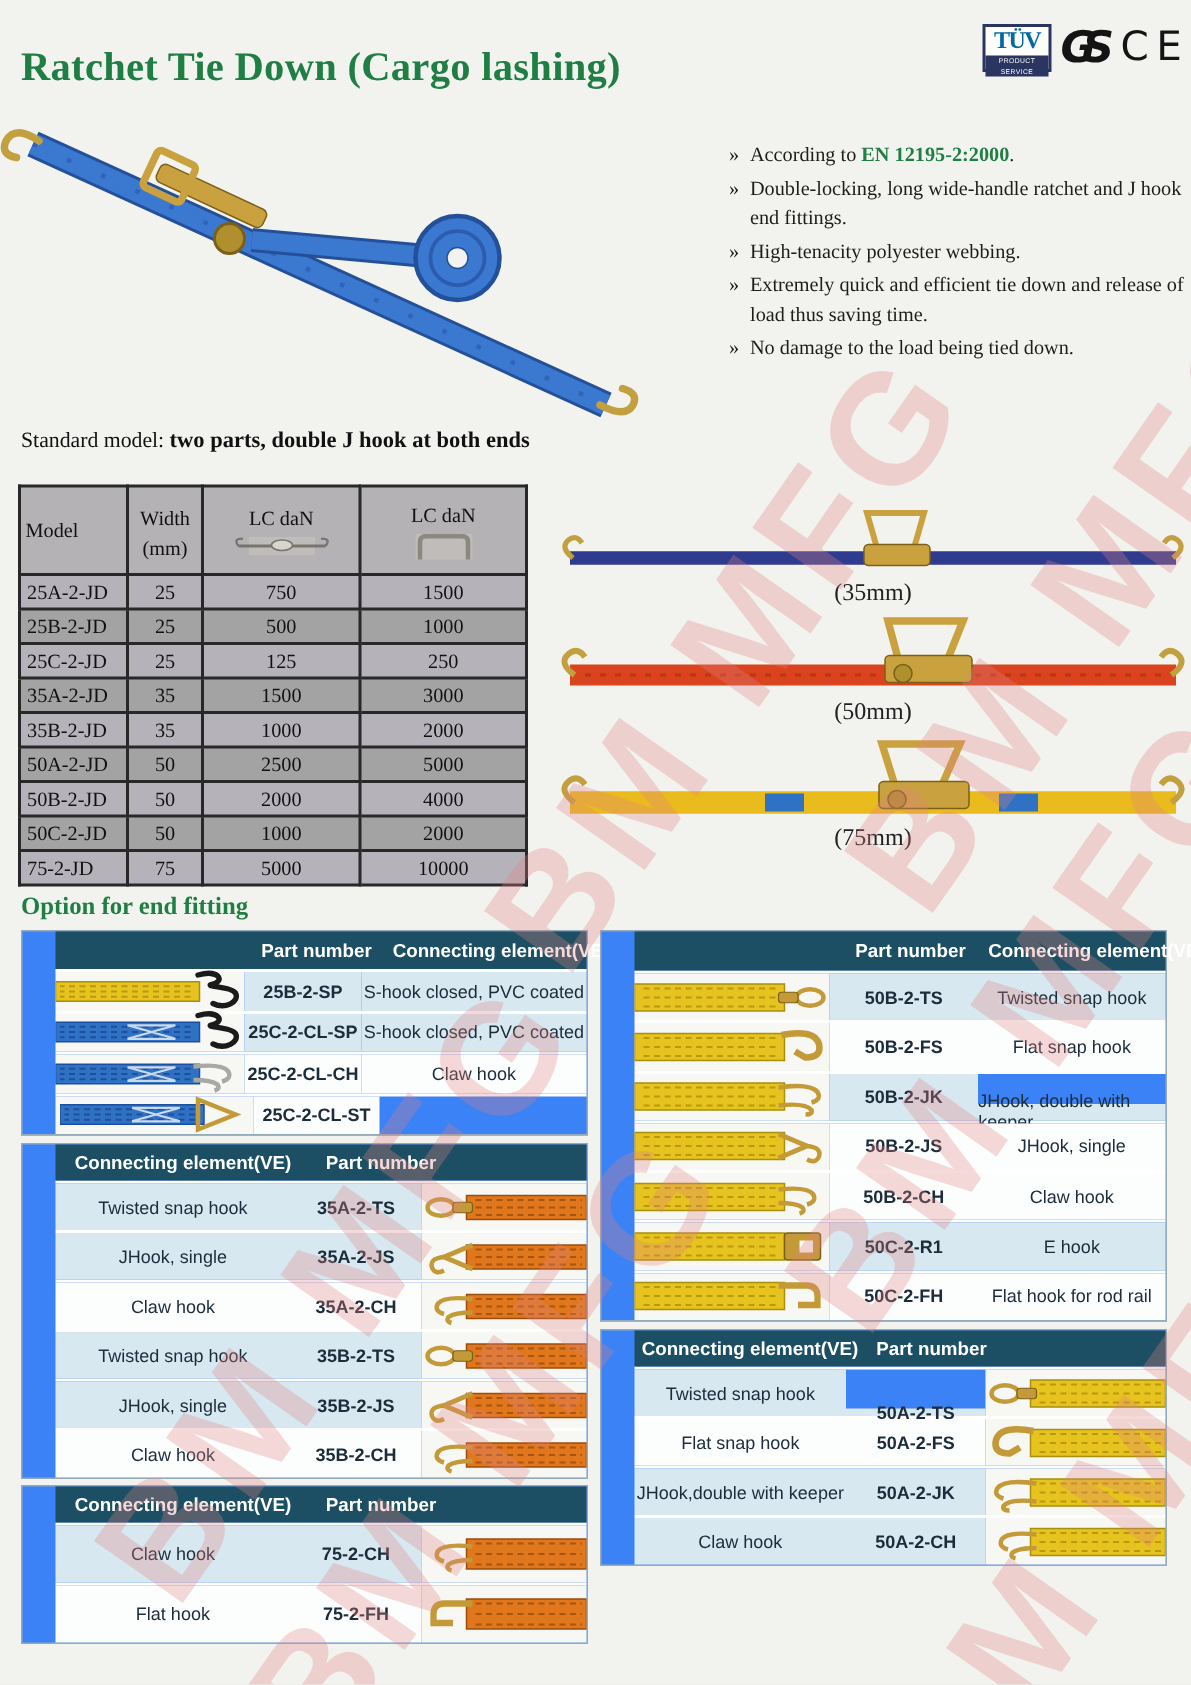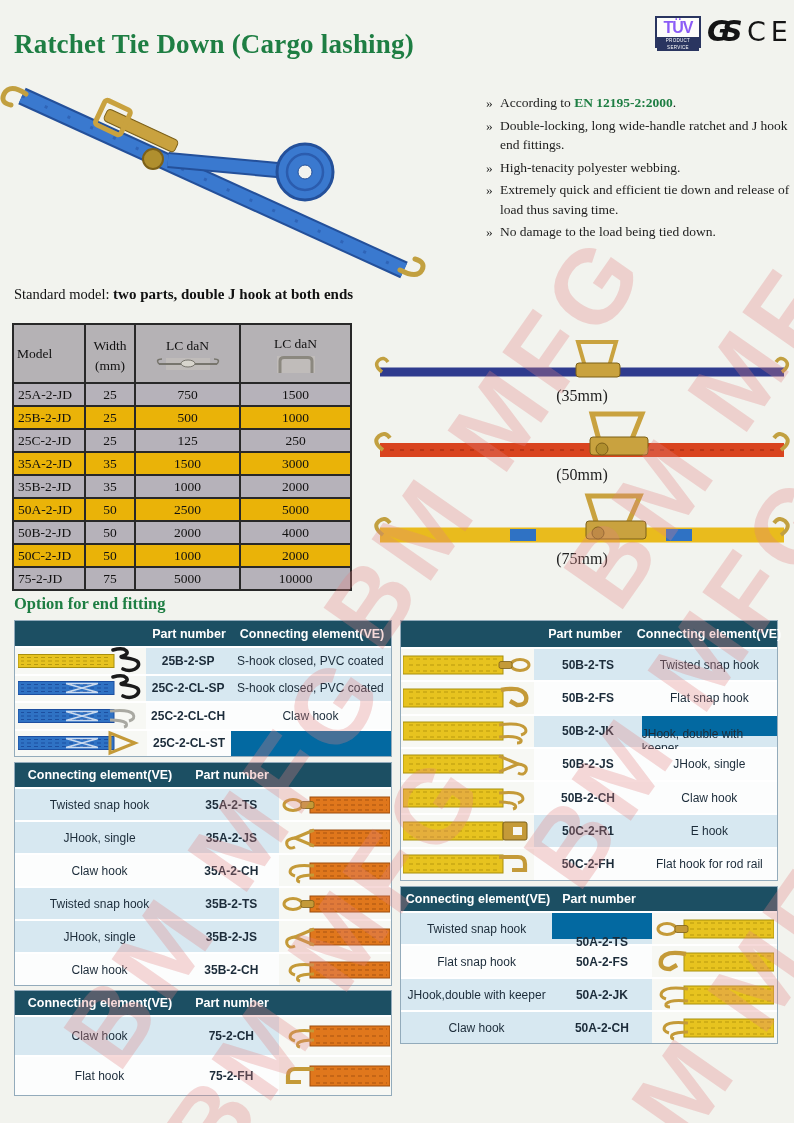--- a/index.html
+++ b/index.html
@@ -4,22 +4,22 @@
 <style>
   html,body{margin:0;padding:0;background:#e8e8e4;}
   .page{position:relative;width:794px;height:1123px;overflow:hidden;background:#f2f3ee;
         font-family:"Liberation Serif",serif;}
   
   .title{position:absolute;left:14px;top:11px;font-size:27px;font-weight:bold;
          color:#1e7e43;letter-spacing:.2px;}
   .logos{position:absolute;left:655px;top:14px;width:135px;height:40px;}
   .tuv{position:absolute;left:0;top:2px;width:46px;height:32px;border:2px solid #2a3560;
        background:#fdfdfb;text-align:center;box-sizing:border-box;}
-  .tuv-txt{display:block;font-family:Liberation Sans, sans-serif;font-weight:bold;
-           font-size:16px;color:#8b5cf6;line-height:19px;letter-spacing:-1px;}
+  .tuv-txt{display:block;font-family:Liberation Serif, serif;font-weight:bold;
+           font-size:16px;color:#0369a1;line-height:19px;letter-spacing:-1px;}
   .tuv-sub{display:block;background:#2a3560;color:#fff;font-family:"Liberation Sans",sans-serif;
            font-size:4.5px;line-height:7px;letter-spacing:.3px;}
   .gs{position:absolute;left:52px;top:0px;font-family:"DejaVu Sans",sans-serif;
       font-weight:900;font-size:29px;color:#141414;letter-spacing:-9px;font-style:italic;}
   .ce{position:absolute;left:92px;top:2px;font-family:"DejaVu Sans",sans-serif;
       font-size:27px;color:#141414;letter-spacing:5px;font-weight:400;}
   
   .features{position:absolute;left:486px;top:93px;width:304px;margin:0;padding:0;
             list-style:none;font-size:13.5px;line-height:1.45;color:#1c1c1c;}
   .features li{position:relative;padding-left:14px;margin-bottom:3px;}
@@ -28,35 +28,35 @@
   
   .std{position:absolute;left:14px;top:286px;font-size:14.5px;color:#111;margin:0;}
   .std b{font-size:15px;}
   
   table.spec{position:absolute;left:12px;top:323px;border-collapse:collapse;color:#111;}
   .spec th,.spec td{border:2px solid #282828;}
   .spec thead th{background:#b5b2b5;font-weight:normal;font-size:13.5px;}
   .spec td{font-size:13.5px;height:21px;padding:0;text-align:center;line-height:1;}
   .spec td.model{text-align:left;padding-left:4px;}
   .spec tr.ra td{background:#b6b2ba;}
-  .spec tr.rb td{background:#eab308;}
+  .spec tr.rb td{background:#a3a3a3;}
   .spec th.h-model{text-align:left;vertical-align:middle;padding-left:3px;height:55px;}
   .spec th.h-width{vertical-align:middle;}
   .spec th .lcline{display:block;margin-top:4px;}
   .spec th svg{display:block;margin:3px auto 2px auto;}
   
   .photo-main{position:absolute;left:0;top:72px;width:480px;height:225px;}
   .straps{position:absolute;left:370px;top:330px;width:424px;height:250px;}
   .strap-label{position:absolute;width:424px;text-align:center;font-size:16px;color:#222;}
   
   .option{position:absolute;left:14px;top:594px;font-size:16.5px;font-weight:bold;
           color:#1e7e43;margin:0;}
   
   .ft{position:absolute;font-family:"Liberation Sans",sans-serif;border:1px solid #93abbb;
-      background:#0369a1;box-sizing:border-box;}
+      background:#3b82f6;box-sizing:border-box;padding-left:22px;}
   .ft-head{position:relative;background:#1c4f63;color:#fff;font-weight:bold;font-size:12.5px;}
   .ft-head span{position:absolute;top:50%;transform:translate(-50%,-50%);white-space:nowrap;}
   .ft-row{display:flex;align-items:stretch;border-top:2px solid #fff;box-sizing:border-box;}
   .ft-cell{display:flex;align-items:center;justify-content:center;font-size:12px;
            color:#1c2c3a;box-sizing:border-box;}
   .ft-part{font-weight:600;}
   .tint-b{background:#d7e8f1;}
   .tint-w{background:#fcfdfd;}
   .ft-img{background:#f7f8f4;}
   

